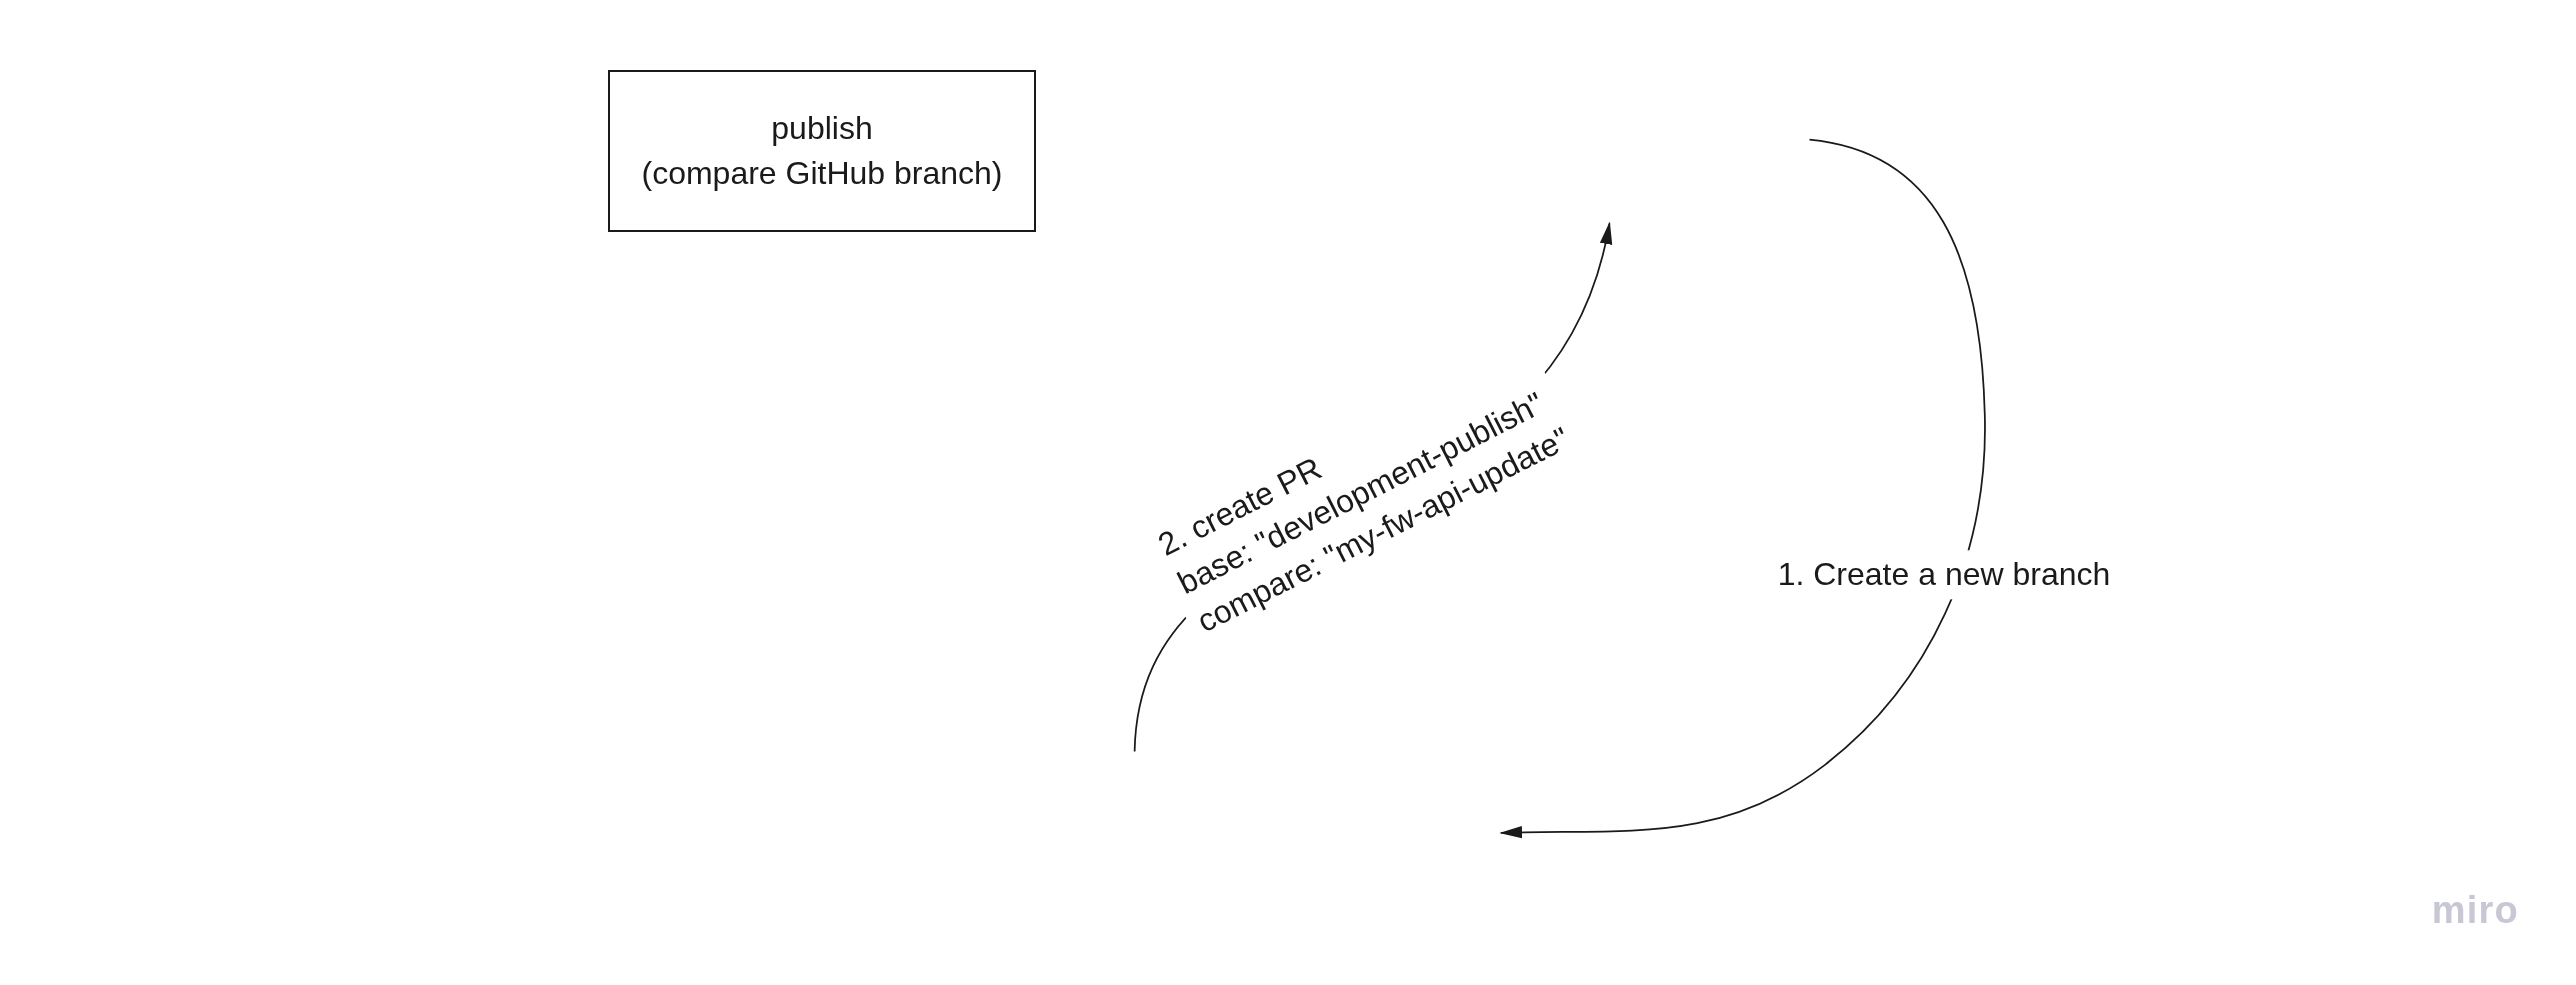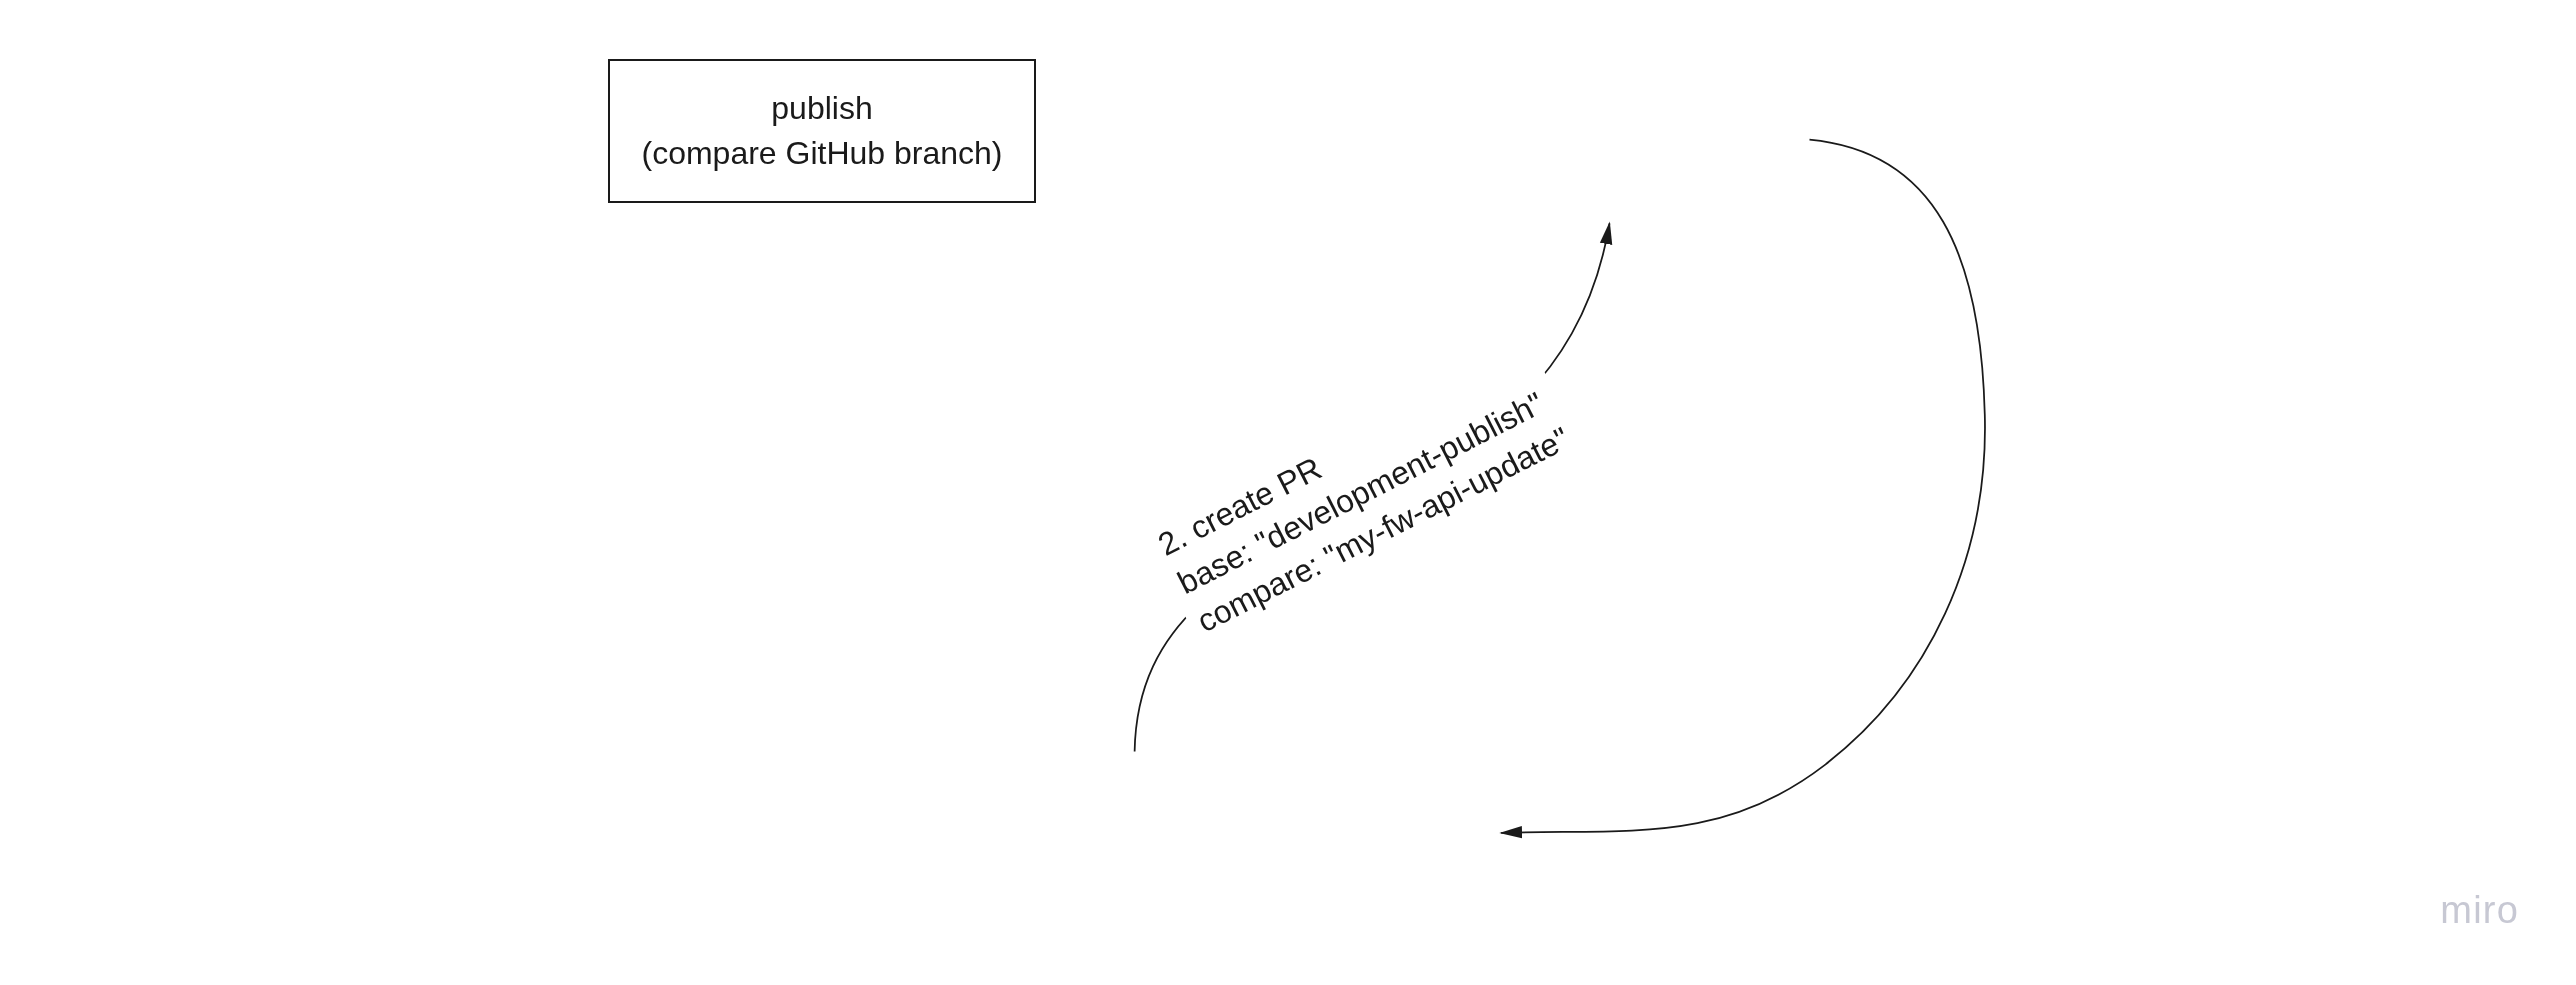--- a/index.html
+++ b/index.html
@@ -35,21 +35,21 @@
     border: 2.4px solid #1a1a1a;
     display: flex;
     flex-direction: column;
     align-items: center;
     justify-content: center;
     text-align: center;
     font-size: 32px;
     line-height: 45px;
     white-space: nowrap;
   }
-  .node-publish            { left: 608px;  top: 59px;  width: 428px; height: 144px; }
+  .node-publish            { left: 608px;  top: 70px;  width: 428px; height: 162px; }
   .node-development-publish{ left: 1409px; top: 59px;  width: 401px; height: 162px; }
   .node-my-fw-api-update   { left: 774px;  top: 751px; width: 721px; height: 163px; }
   .edge-label {
     position: absolute;
     background: #ffffff;
     font-size: 32px;
     line-height: 43px;
     white-space: nowrap;
     padding: 3.2px 9.6px;
   }
@@ -58,21 +58,21 @@
   }
   .edge-label-rotated {
     transform: translate(-50%, -50%) rotate(-27deg);
     text-align: left;
   }
   .watermark {
     position: absolute;
     right: 57px;
     bottom: 54px;
     font-size: 38px;
-    font-weight: 400;
+    font-weight: 700;
     letter-spacing: 1.2px;
     color: #c7c8d3;
     user-select: none;
   }
 </style>
 </head>
 <body>
 
 <div class="canvas">
 
@@ -86,20 +86,23 @@
     <path class="edge-path" d="M 1424 943 C 1430 600 1950 700 2020 280" marker-end="url(#arrowhead)"></path>
   </svg>
 
   <div class="node node-publish">
     <div>publish</div>
     <div>(compare GitHub branch)</div>
   </div>
 
 
 
+  <div class="edge-label edge-label-straight" style="left: 1944px; top: 575px;">
+    <span>1. Create a new branch</span>
+  </div>
 
   <div class="edge-label edge-label-rotated" style="left: 1364px; top: 492px;">
     <div>2. create PR</div>
     <div>base: "development-publish"</div>
     <div>compare: "my-fw-api-update"</div>
   </div>
 
   <div class="watermark">miro</div>
 
 </div>

